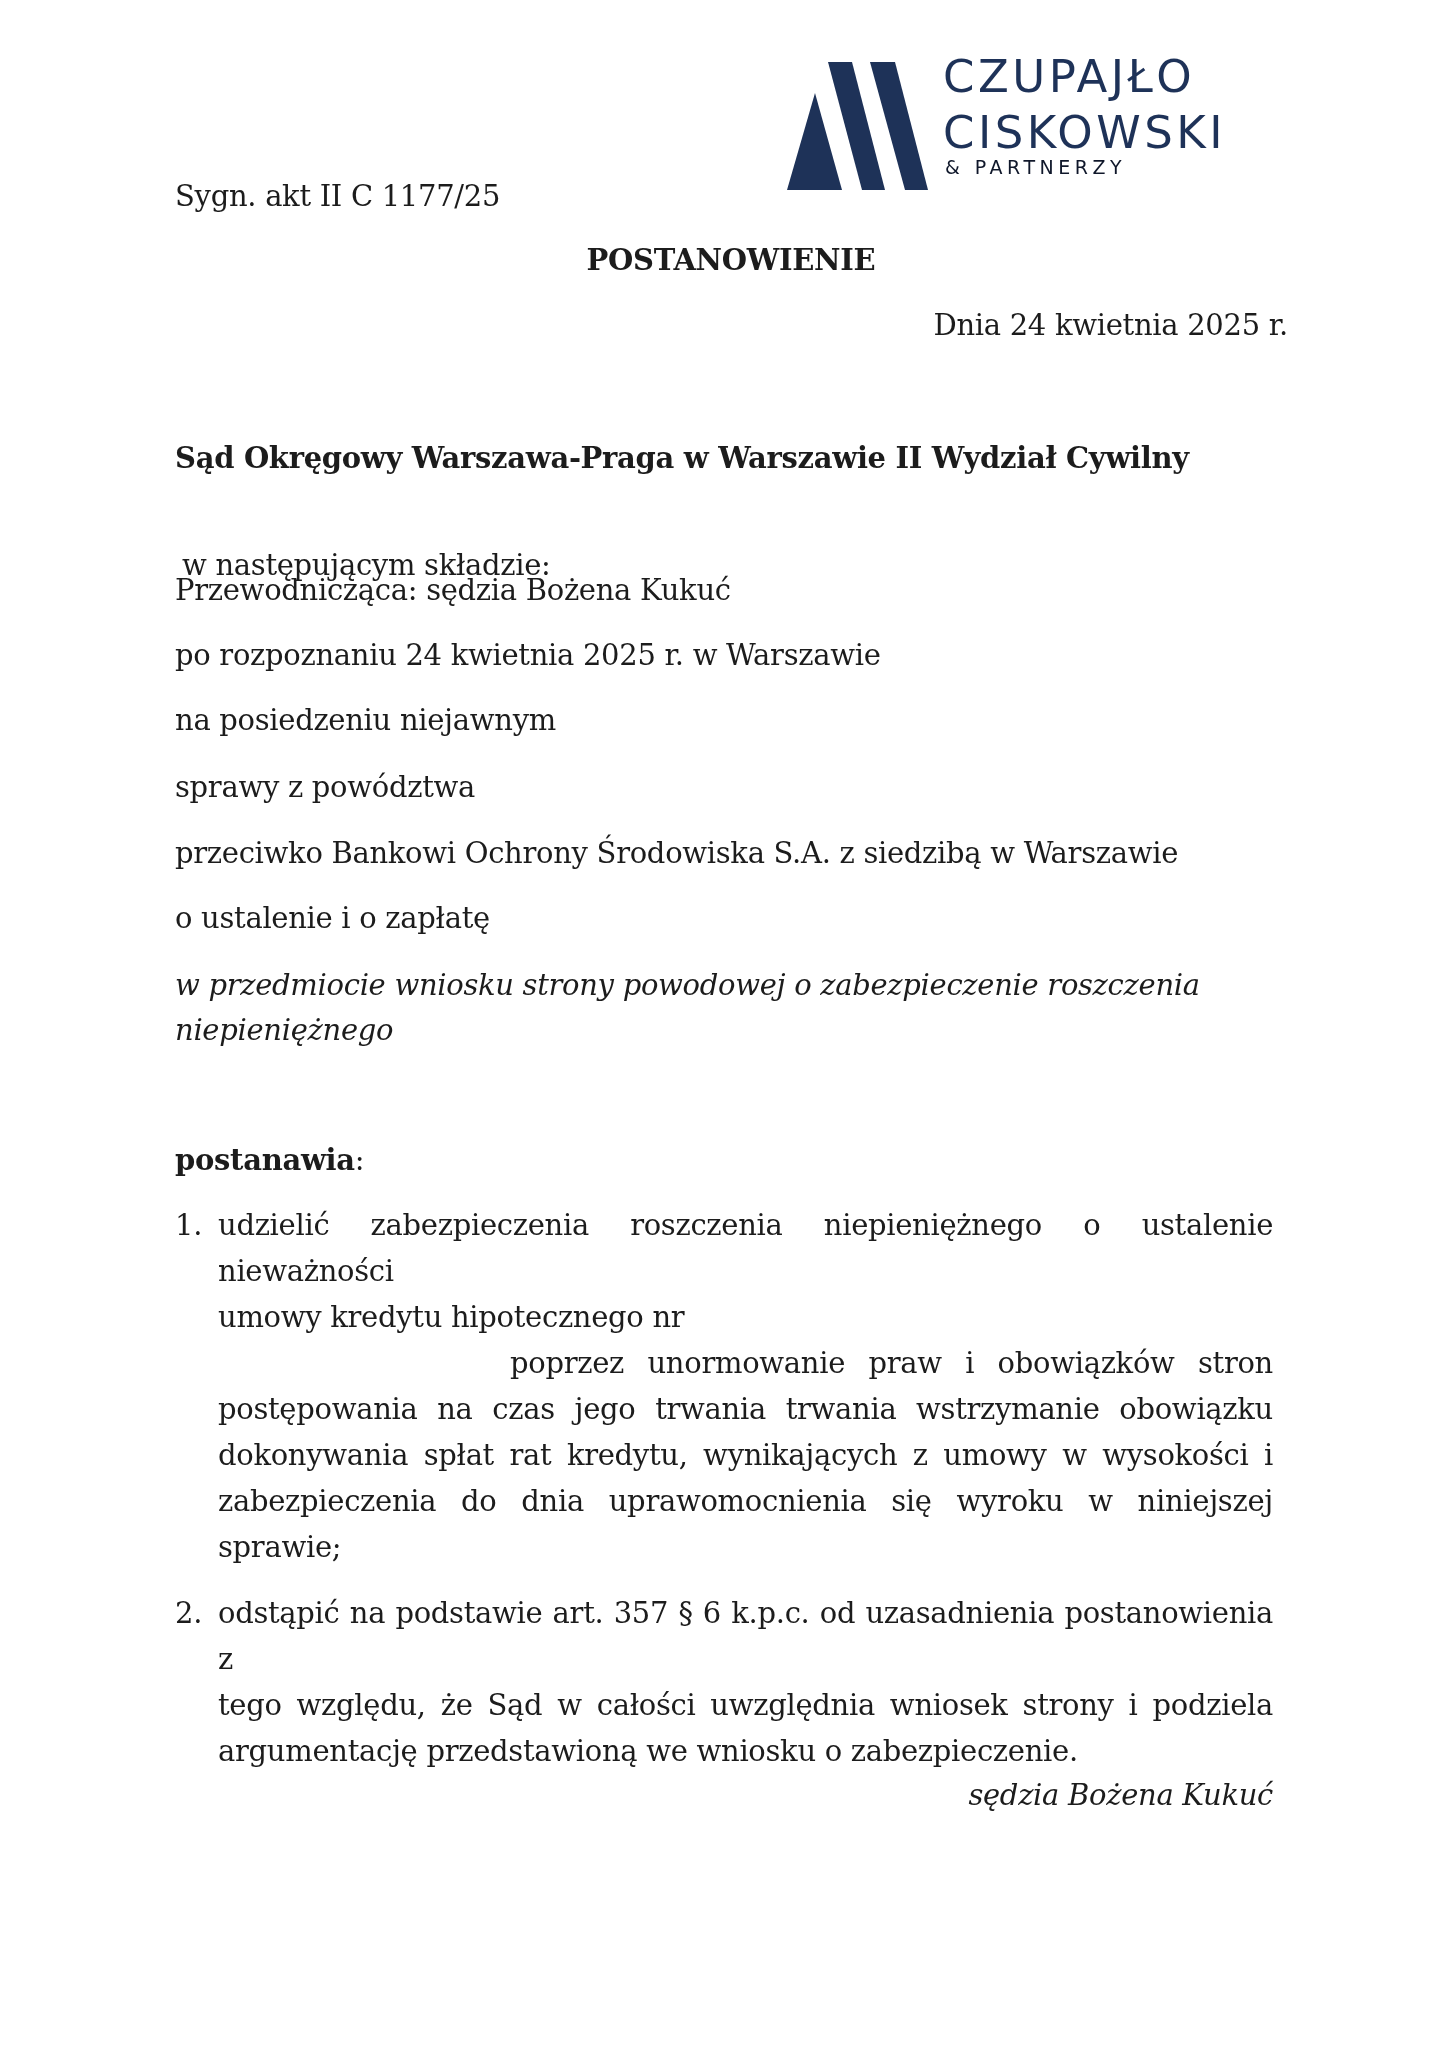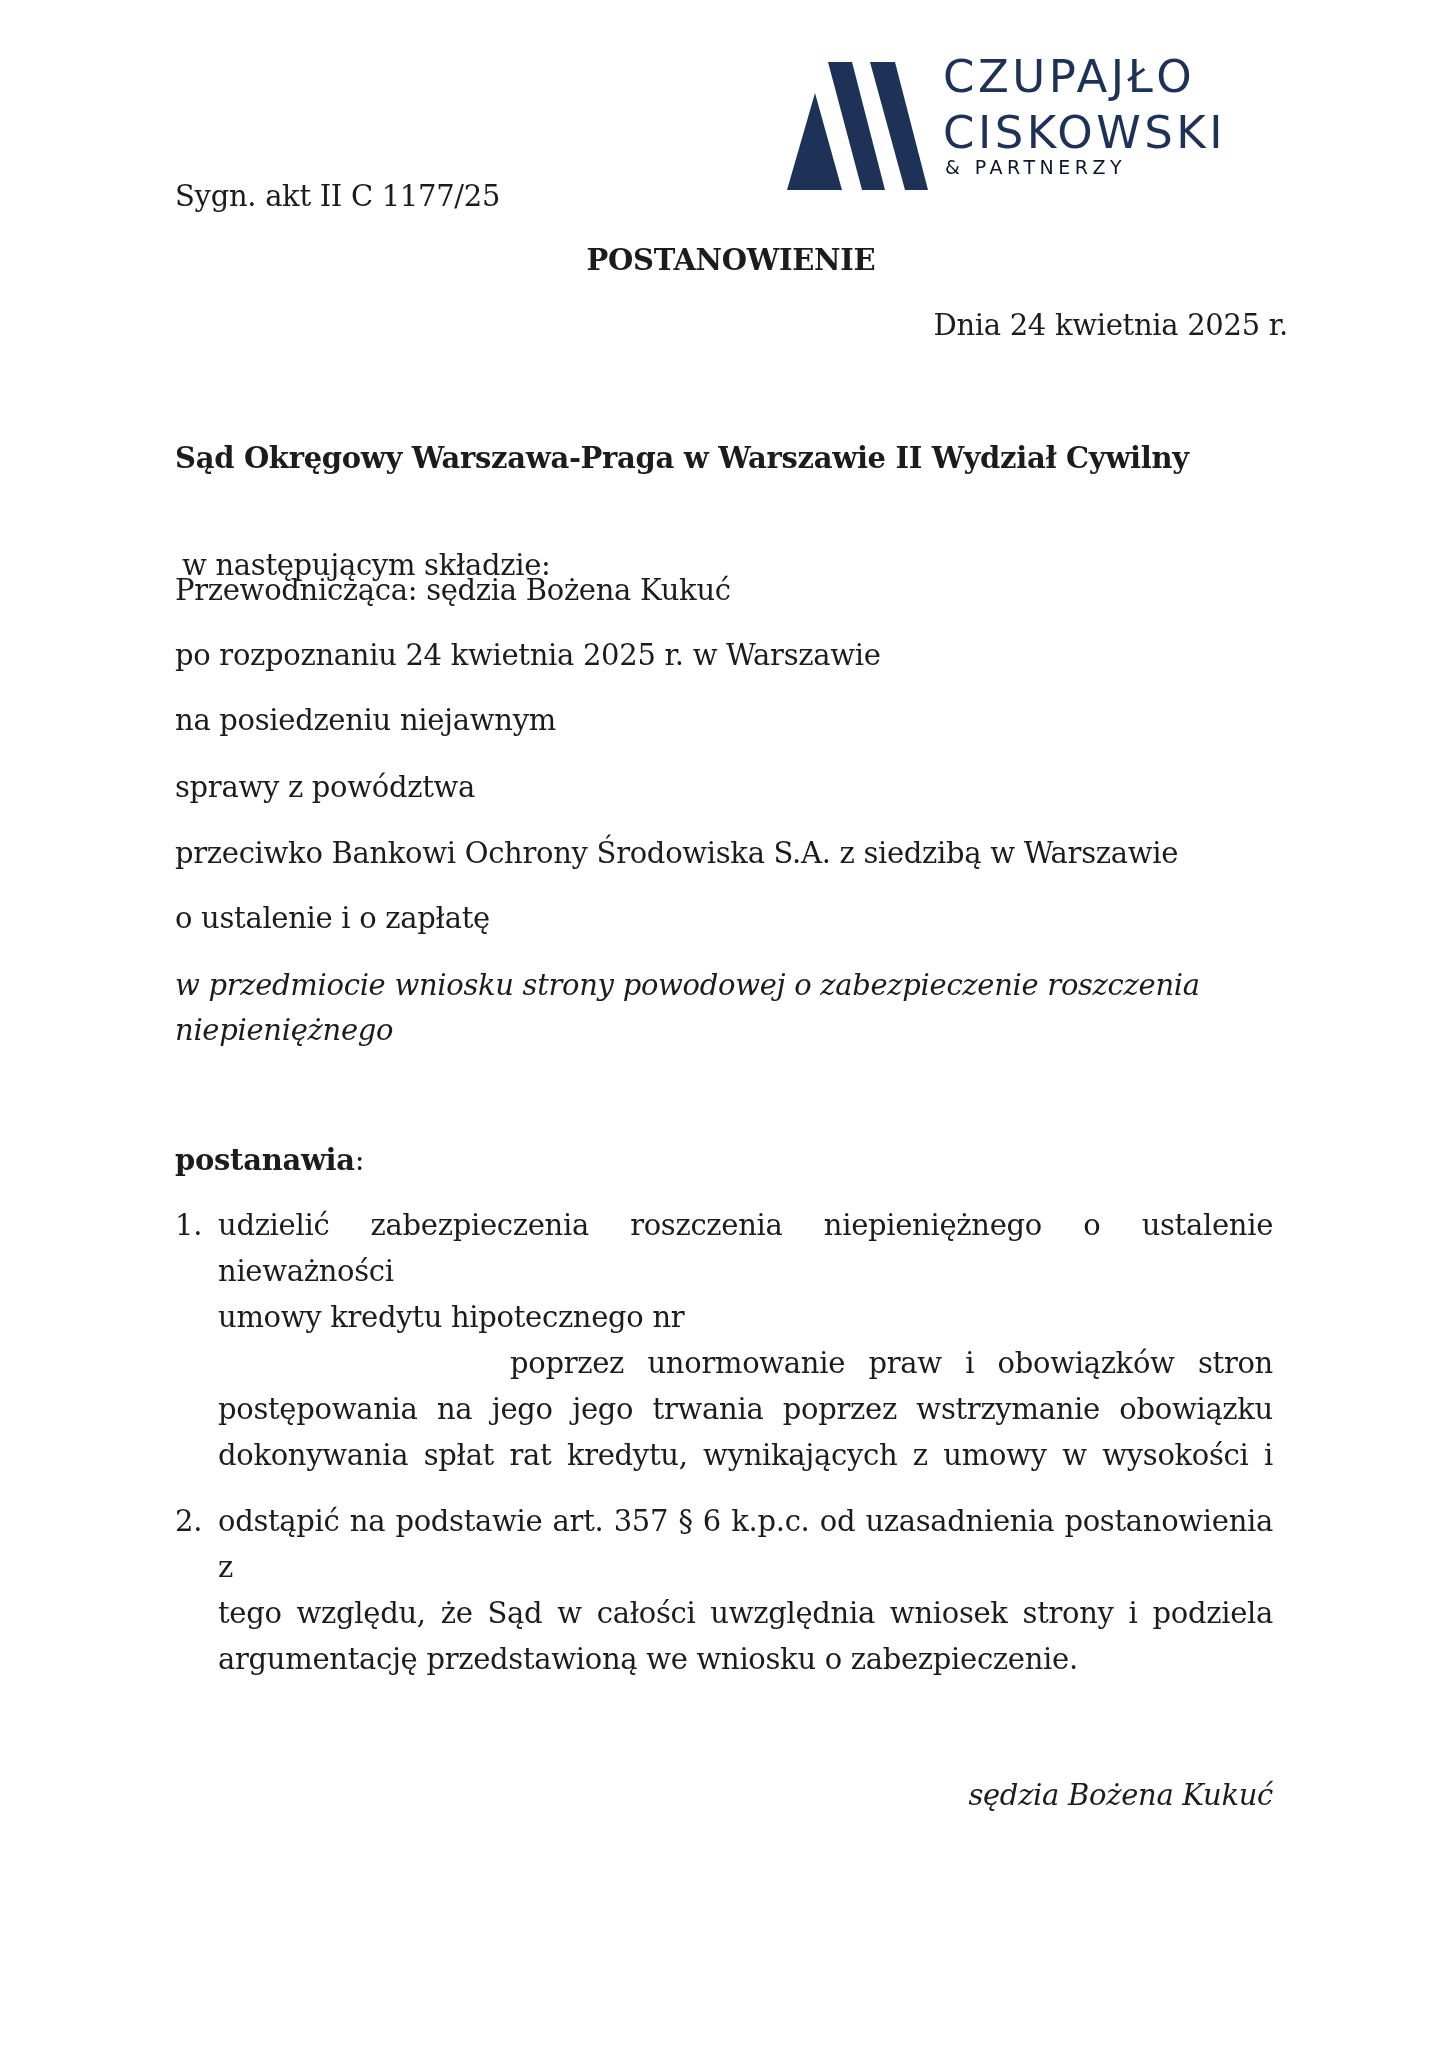--- a/index.html
+++ b/index.html
@@ -55,22 +55,23 @@
 <div class="abs t" style="left:175px; top:1140px;">
   <span class="bold">postanawia</span><span>:</span>
 </div>
 
 <div class="list" style="top:1202px;">
   <div class="item">
     <span class="num">1.</span>
     <span class="justify-line">udzielić zabezpieczenia roszczenia niepieniężnego o ustalenie nieważności</span>
     <span class="last-line">umowy kredytu hipotecznego nr</span>
     <span class="indent-line">poprzez unormowanie praw i obowiązków stron</span>
-    <span class="justify-line">postępowania na jego jego trwania poprzez wstrzymanie obowiązku</span>
+    <span class="justify-line">postępowania na czas jego trwania trwania wstrzymanie obowiązku</span>
     <span class="justify-line">dokonywania spłat rat kredytu, wynikających z umowy w wysokości i</span>
+    <span class="last-line">zabezpieczenia do dnia uprawomocnienia się wyroku w niniejszej sprawie;</span>
   </div>
   <div class="item item2">
     <span class="num">2.</span>
     <span class="justify-line">odstąpić na podstawie art. 357 § 6 k.p.c. od uzasadnienia postanowienia z</span>
     <span class="justify-line">tego względu, że Sąd w całości uwzględnia wniosek strony i podziela</span>
     <span class="last-line">argumentację przedstawioną we wniosku o zabezpieczenie.</span>
   </div>
 </div>
 
 <div class="abs t ital" style="right:175px; top:1775px;">sędzia Bożena Kukuć</div>

